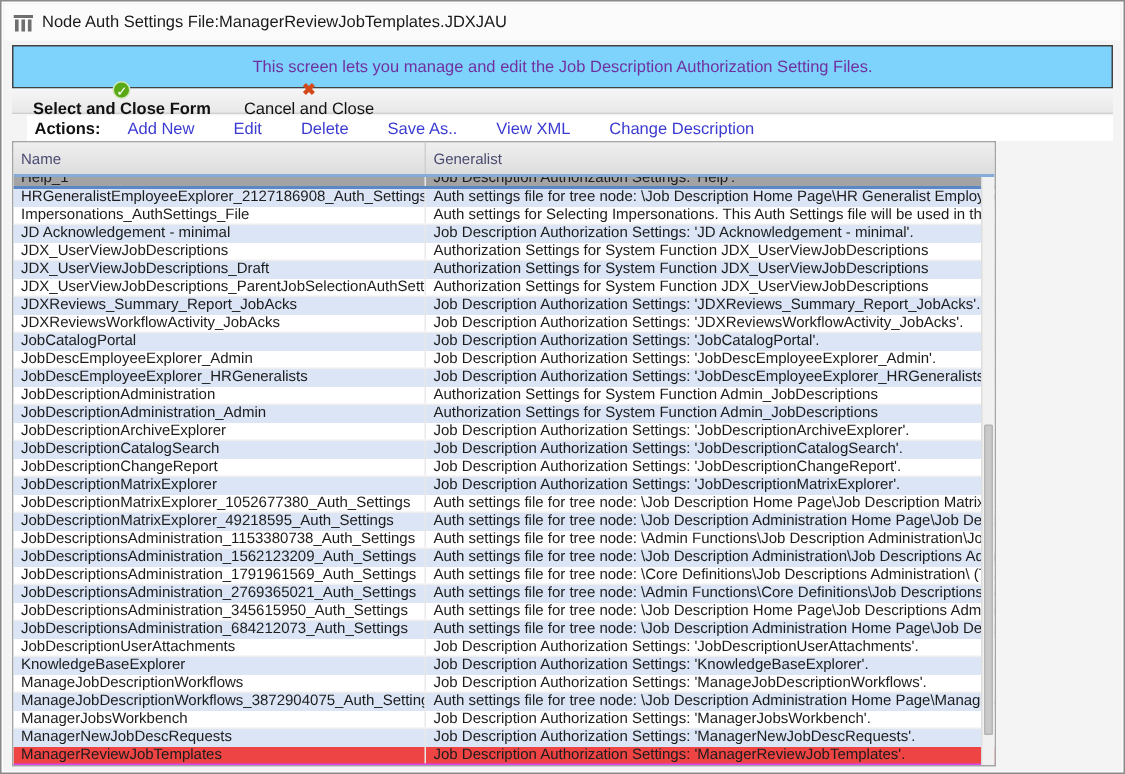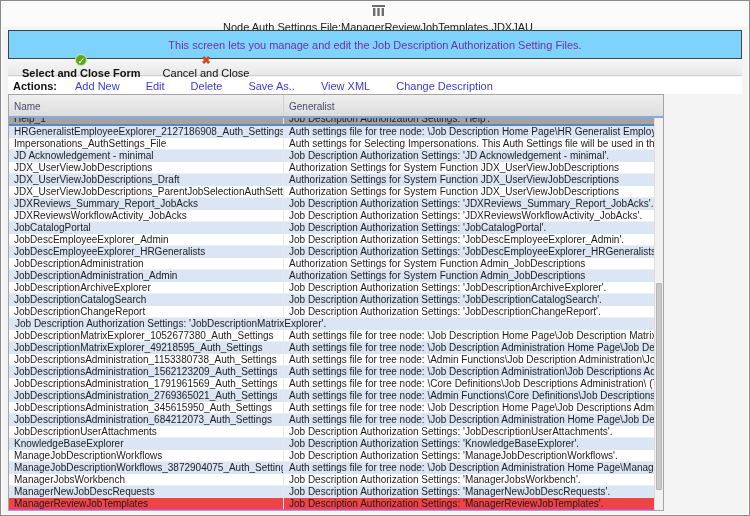--- a/index.html
+++ b/index.html
@@ -3,21 +3,21 @@
 <meta charset="utf-8">
 <style>
   * { box-sizing: border-box; margin: 0; padding: 0; }
   html,body { width:750px; height:516px; overflow:hidden; background:#d6d6d6;
               font-family:"Liberation Sans", sans-serif; }
   .window { position:absolute; left:0; top:0; width:750px; height:516px;
             background:#f4f4f4; border:1px solid #8a8a8a; box-shadow: inset 0 0 0 1px #fdfdfd; }
   
   .titlebar { position:absolute; left:2px; top:2px; right:2px; height:24px;
               display:flex; align-items:center; gap:6px; padding-left:6px;
-              background:#fbfbfb;flex-direction:column; }
+              background:#fbfbfb; }
   .title-icon { width:13px; height:12px; display:inline-block; }
   .title-text { font-size:11px; color:#1a1a1a; }
   
   .banner { position:absolute; left:7px; right:7px; top:29px; height:29px;
             background:#7dd3fc; border:1px solid #424242;
             display:flex; align-items:center; justify-content:center;
             font-size:11px; color:#7030a0; }
   
   .toolbar { position:absolute; left:7px; right:7px; top:58px; height:17px;
              background:linear-gradient(#f6f6f6,#e8e8e8);
@@ -25,21 +25,21 @@
              display:flex; align-items:flex-start; gap:22px; padding-left:14px; }
   .tb-btn { display:flex; flex-direction:column; align-items:center; cursor:default; margin-top:-5px; }
   .tb-ico-check { width:12px; height:12px; border-radius:50%; background:#59a915;
                   color:#fff; font-size:9px; line-height:12px; text-align:center;
                   border:1px solid #cfe6bb; }
   .tb-ico-x { width:12px; height:12px; color:#d4491a; font-size:11px; line-height:12px;
               text-align:center; font-weight:bold; }
   .tb-lbl { font-size:11px; color:#111; margin-top:1px; white-space:nowrap; }
   .tb-lbl.bold { font-weight:bold; }
   
-  .actions { position:absolute; left:7px; right:7px; top:76px; height:17px;
+  .actions { position:absolute; left:17px; right:7px; top:76px; height:17px;
              background:#ffffff; display:flex; align-items:center; padding-left:5px; }
   .actions-label { font-size:11px; font-weight:bold; color:#111; margin-right:18px; }
   .action-link { font-size:11px; color:#3b3bd1; margin-right:26px; white-space:nowrap; cursor:pointer; }
   
   .grid { position:absolute; left:7px; top:93px; width:656px; height:417px;
           border:1px solid #a5a5a5; background:#fff; overflow:hidden; }
   .grid-header { display:flex; height:23px; background:linear-gradient(#efefef,#dddddd);
                  border-bottom:2px solid #87abd8; }
   .gh-cell { font-size:10px; color:#4a4a70; padding:6px 0 0 5px; overflow:hidden; white-space:nowrap; }
   .gh-name { width:274px; }
@@ -175,20 +175,21 @@
         </div>
         <div class="row alt">
           <div class="cell c-name">JobDescriptionCatalogSearch</div>
           <div class="cell c-desc">Job Description Authorization Settings: 'JobDescriptionCatalogSearch'.</div>
         </div>
         <div class="row norm">
           <div class="cell c-name">JobDescriptionChangeReport</div>
           <div class="cell c-desc">Job Description Authorization Settings: 'JobDescriptionChangeReport'.</div>
         </div>
         <div class="row alt">
+          <div class="cell c-name">JobDescriptionMatrixExplorer</div>
           <div class="cell c-desc">Job Description Authorization Settings: 'JobDescriptionMatrixExplorer'.</div>
         </div>
         <div class="row norm">
           <div class="cell c-name">JobDescriptionMatrixExplorer_1052677380_Auth_Settings</div>
           <div class="cell c-desc">Auth settings file for tree node: \Job Description Home Page\Job Description Matrix Explorer\ (TMSP_TreeNode_JobDescriptionMatrixExplor</div>
         </div>
         <div class="row alt">
           <div class="cell c-name">JobDescriptionMatrixExplorer_49218595_Auth_Settings</div>
           <div class="cell c-desc">Auth settings file for tree node: \Job Description Administration Home Page\Job Description Matrix Explorer\ (TMSP_TreeNode_JobDescripti</div>
         </div>

